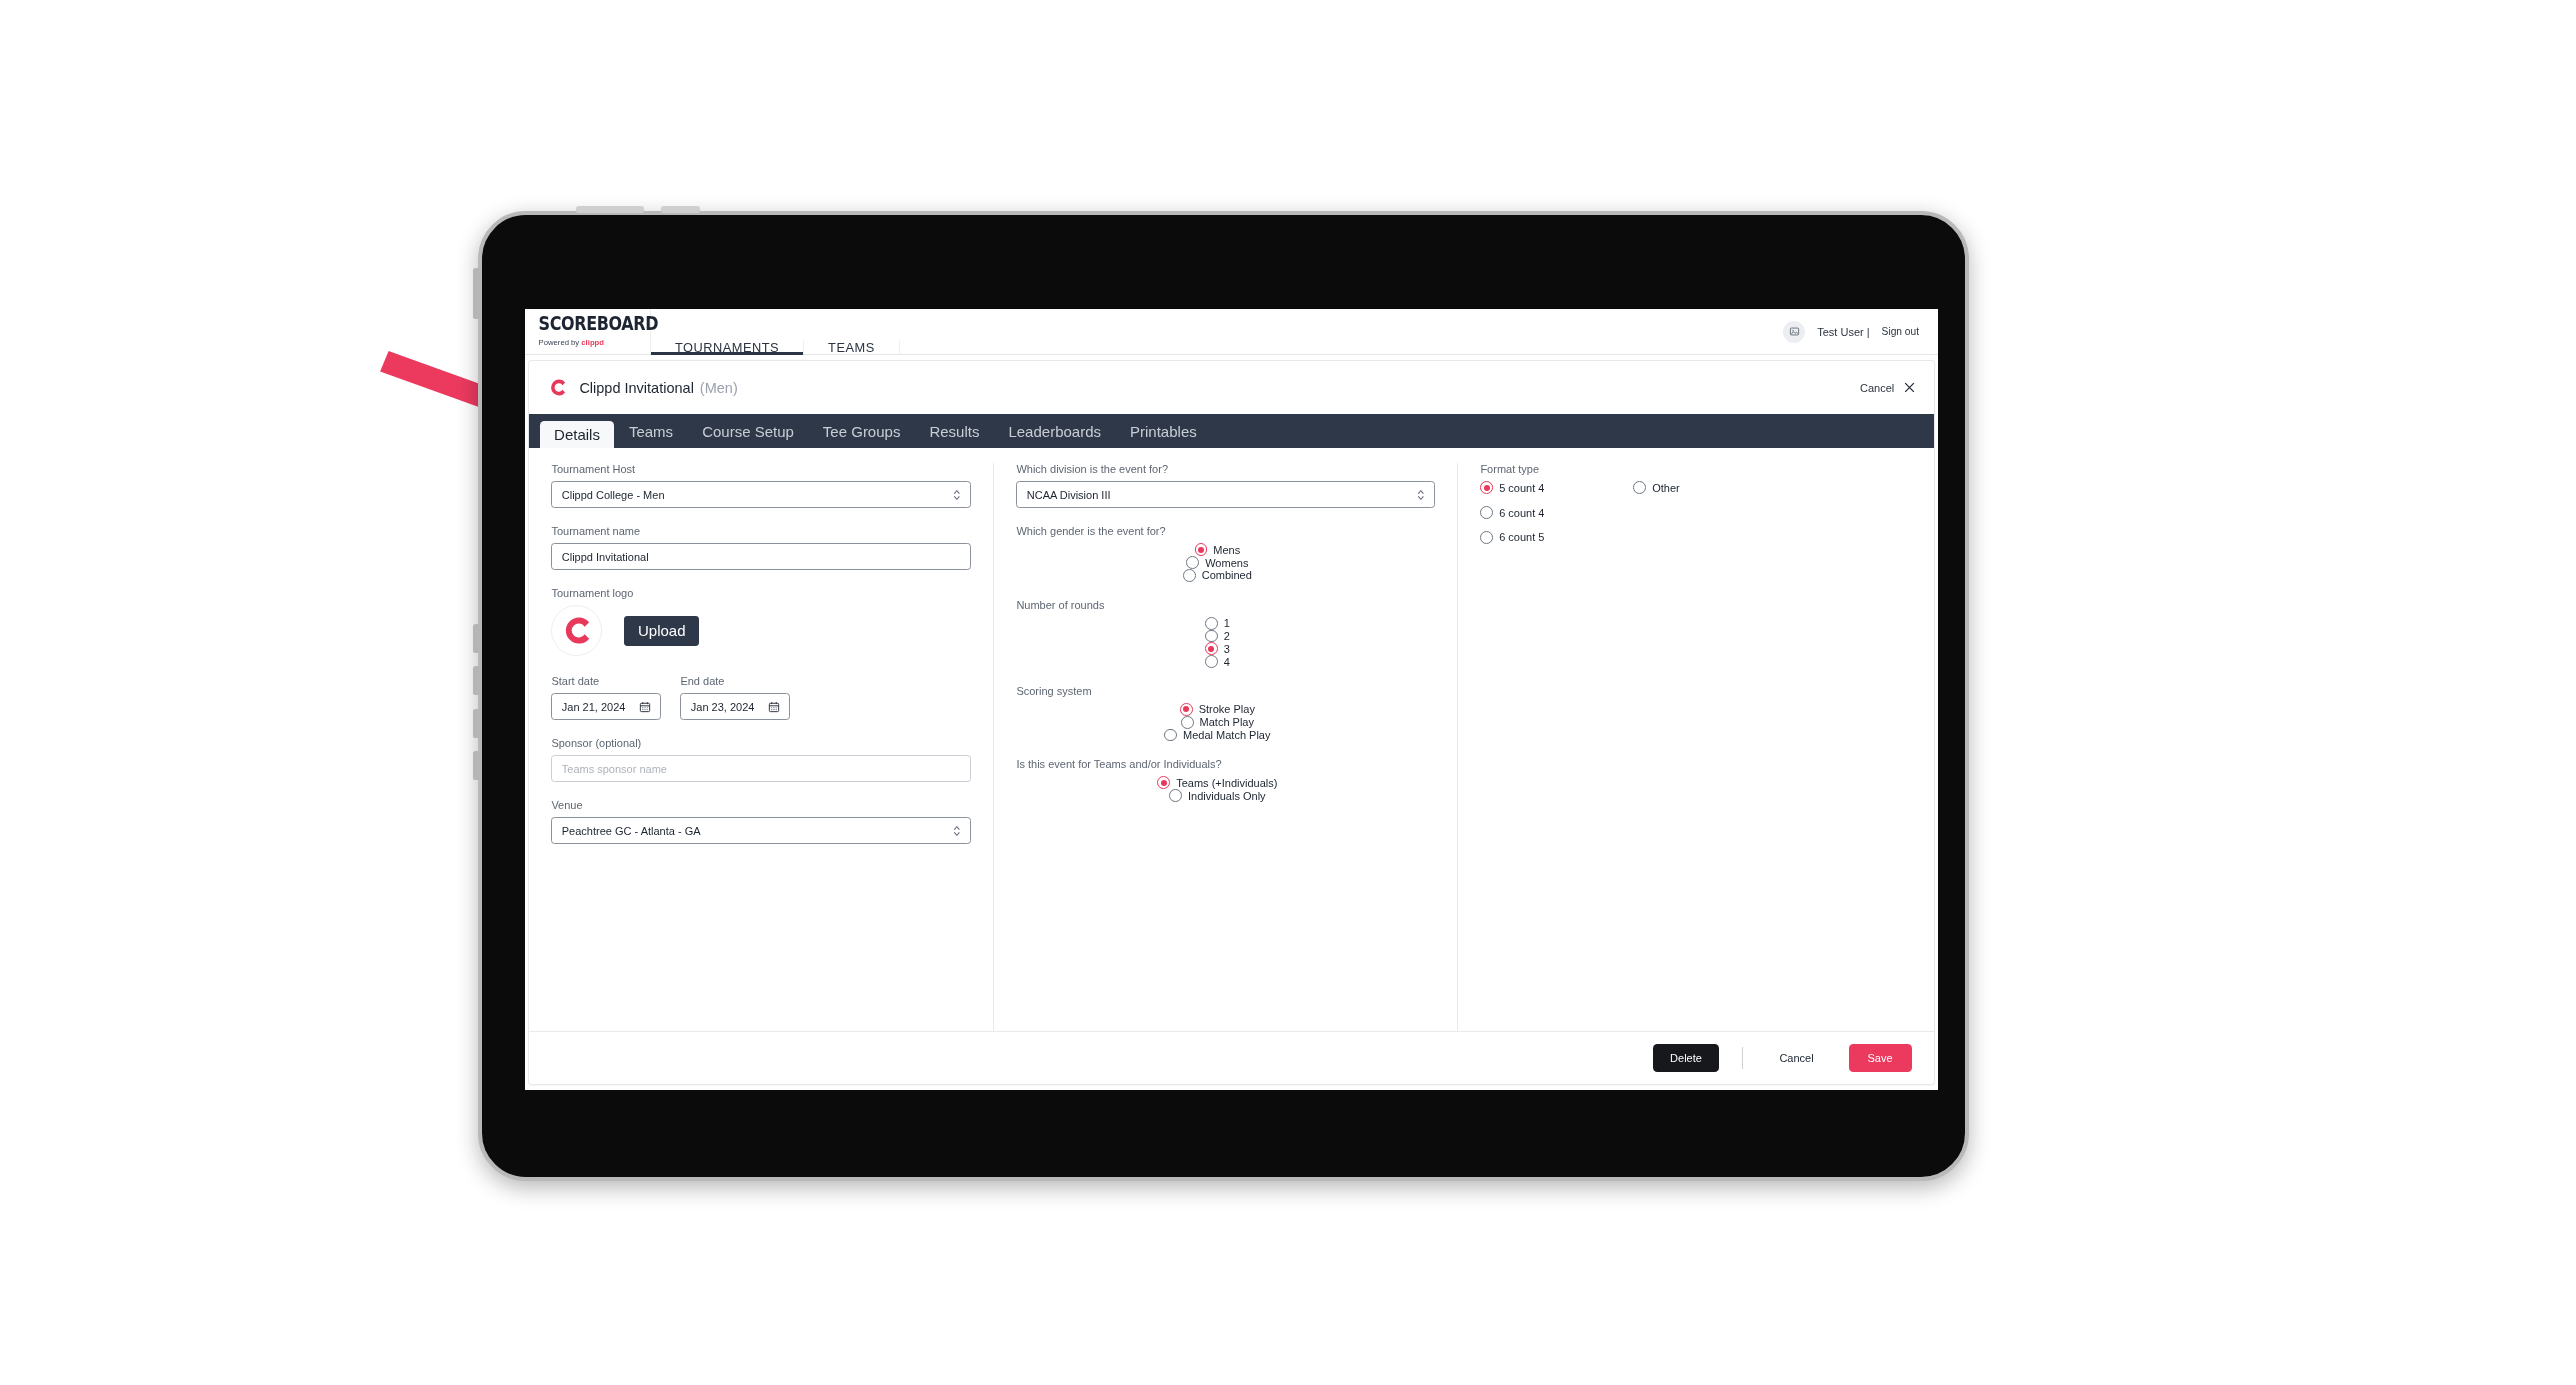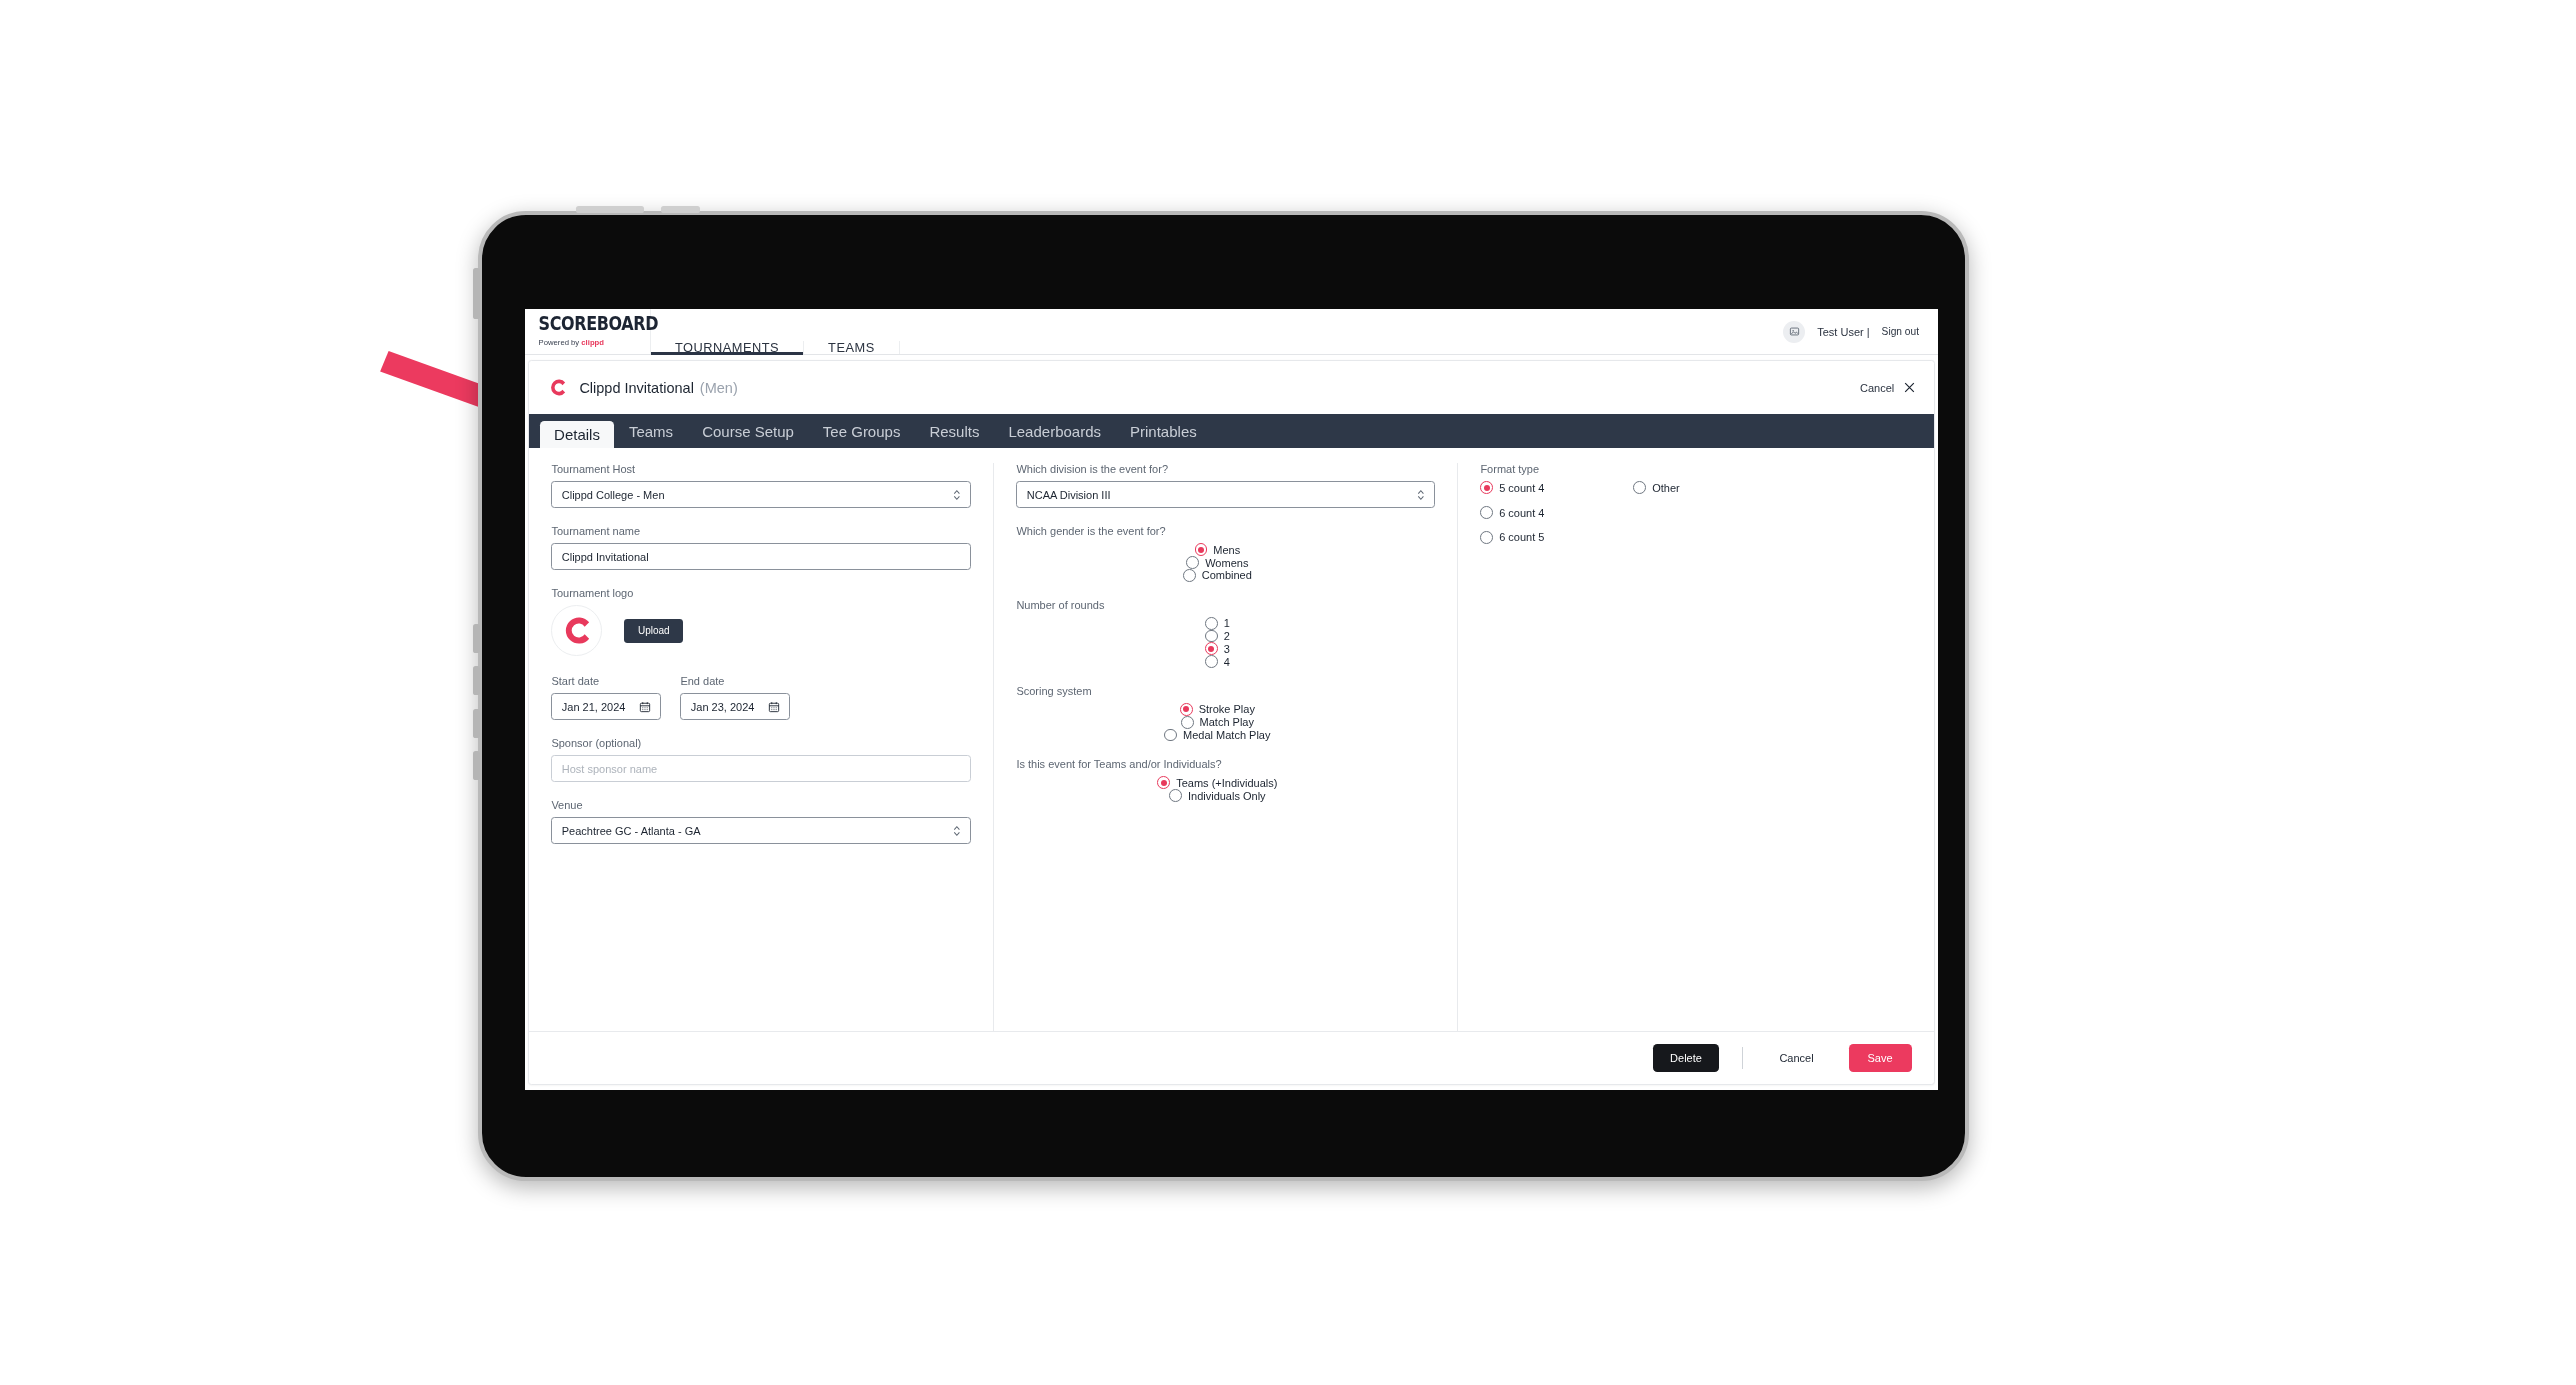--- a/index.html
+++ b/index.html
@@ -160,21 +160,21 @@
   .fld .spin { margin-left: auto; color: #5d6672; font-size: 9.4px; line-height: 0.8; }
   .fld .cal { margin-left: auto; display:flex; }
 
   .logo-row { display: flex; align-items: center; gap: 22px; margin-bottom: 19px; }
   .logo-circle {
     width: 51px; height: 51px; border-radius: 50%;
     border: 0.9px solid #eceef0; display:flex; align-items:center; justify-content:center;
     background: #fff;
   }
   .upload-btn {
-    background: #2e3848; color: #ffffff; font-size: 10px;
+    background: #2e3848; color: #ffffff; font-size: 15px;
     padding: 6.8px 13.6px; border-radius: 3.4px; cursor: pointer;
   }
 
   .date-row { display: flex; gap: 19px; }
   .date-col { width: 110px; }
   .date-col .fld { width: 110px; }
 
   
   .rgroup { display: flex; align-items: center; flex-wrap: wrap; margin-bottom: 17px; flex-direction: column; }
   .ropt { display: flex; align-items: center; margin-right: 17px; cursor: pointer; }
@@ -360,21 +360,21 @@
                       <path d="M1.8 6.4h12.4M5 1.6v2.6M11 1.6v2.6"></path>
                       <path d="M4.5 9h1.2M7.4 9h1.2M10.3 9h1.2M4.5 11.5h1.2M7.4 11.5h1.2M10.3 11.5h1.2" stroke-width="1.1"></path>
                     </svg>
                   </span>
                 </div>
               </div>
             </div>
 
             <label class="fld-label">Sponsor (optional)</label>
             <div class="fld placeholder-style">
-              <span>Host sponsor name</span>
+              <span>Teams sponsor name</span>
             </div>
 
             <label class="fld-label">Venue</label>
             <div class="fld">
               <span>Peachtree GC - Atlanta - GA</span>
               <span class="spin">
                 <svg width="7.7" height="12" viewBox="0 0 9 14" stroke="#5d6672" stroke-width="1.2" fill="none">
                     <path d="M1.5 5.3 L4.5 2 L7.5 5.3"></path>
                     <path d="M1.5 8.7 L4.5 12 L7.5 8.7"></path>
                   </svg>

